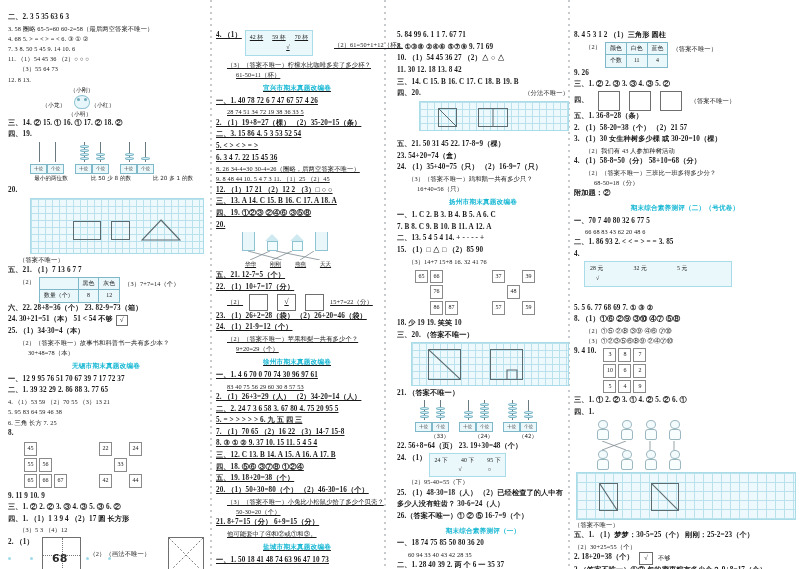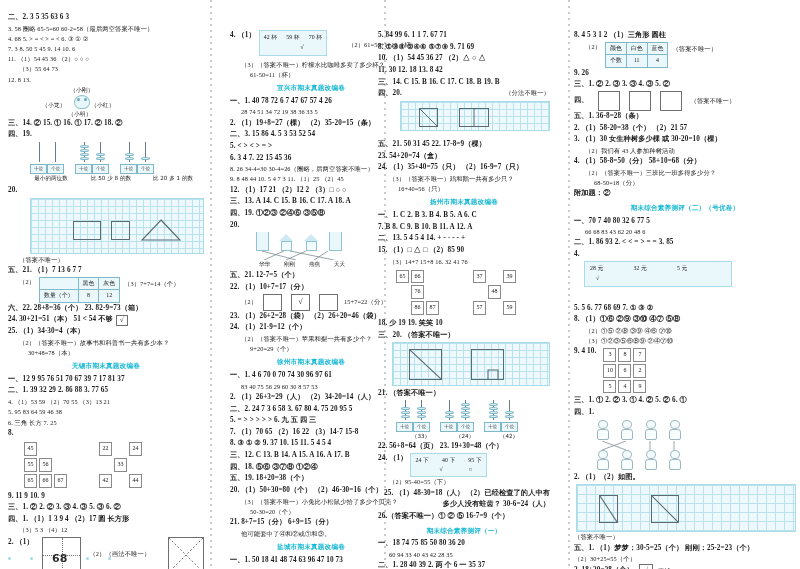--- a/index.html
+++ b/index.html
@@ -20,26 +20,26 @@
     background-image:linear-gradient(to bottom,#9aa0a6 0 2px, transparent 2px 6px);
     background-size:2px 6px;
     opacity:.55;
   }
 
   .col {
     position:absolute; top:12px; bottom:6px;
     font-size:6.3px; line-height:1.62;
   }
   #col1 { left:8px;   width:196px; }
-  #col2 { left:230px; width:162px; }
-  #col3 { left:378px; width:172px; }
+  #col2 { left:216px; width:162px;text-decoration:underline; }
+  #col3 { left:397px; width:172px; }
   #col4 { left:574px; width:222px; }
 
   .ln { white-space:nowrap; margin:0; padding:0; letter-spacing:.1px; }
-  .ln.wrap { white-space:normal;text-align:right; }
+  .ln.wrap { white-space:normal; }
   .big { font-weight:bold; font-size:7.2px; }
   .sm { font-size:5.8px; }
   .ind { padding-left:11px; }
   .ind2 { padding-left:20px; }
 
   
   .banner {
     text-align:center; color:#18b8d4; font-weight:bold;
     font-size:6.6px; margin:3px 0 2px 0;
     font-family:"DejaVu Sans", sans-serif;
@@ -222,21 +222,21 @@
       <span class="sq" style="width:12px;height:11px; display:inline-flex; align-items:center; justify-content:center;">
         <span class="chkmark" style="font-size:7px">√</span>
       </span>
     </div>
     <p class="ln big">25. （1）34-30=4（本）</p>
     <p class="ln ind">（2）（答案不唯一）故事书和科普书一共有多少本？</p>
     <p class="ln ind2">30+48=78（本）</p>
 
     <p class="banner">无锡市期末真题改编卷</p>
 
-    <p class="ln big">一、12  9  95  76  51  70  67  39  7  17  81  37</p>
+    <p class="ln big">一、12  9  95  76  51  70  67  39  7  17  72  37</p>
     <p class="ln big">二、1. 39  32  29  2. 86  88  3. 77  65</p>
     <p class="ln">4. （1）53  59   （2）70  55   （3）13  21</p>
     <p class="ln">5. 95  83  64  59  46  38</p>
     <p class="ln">6. 三角  长方  7. 25</p>
     <p class="ln big">8.</p>
 
     <div style="display:flex; gap:28px; padding-left:14px; margin:1px 0;">
       <table class="grid">
         <tbody>
             <tr>
@@ -707,21 +707,20 @@
             <span class="head"></span>
             <span class="body"></span>
           </span>
         <span class="sketch">
             <span class="head"></span>
             <span class="body"></span>
           </span>
       </div>
     </div>
 
-    <p class="ln big">2. （1）（2）如图。</p>
     <div class="graph" style="height:48px; margin:1px 0 0 2px; background-size:9px 9px;">
       <span class="shape" style="left:22px; top:10px; width:19px; height:28px;">
         <svg width="17" height="26">
             <line x1="0" y1="0" x2="17" y2="26" stroke="#5b6b70" stroke-width="1.1"></line>
           </svg>
       </span>
       <span class="shape" style="left:74px; top:10px; width:28px; height:28px;">
         <svg width="26" height="26">
             <line x1="0" y1="0" x2="26" y2="26" stroke="#5b6b70" stroke-width="1.1"></line>
           </svg>

